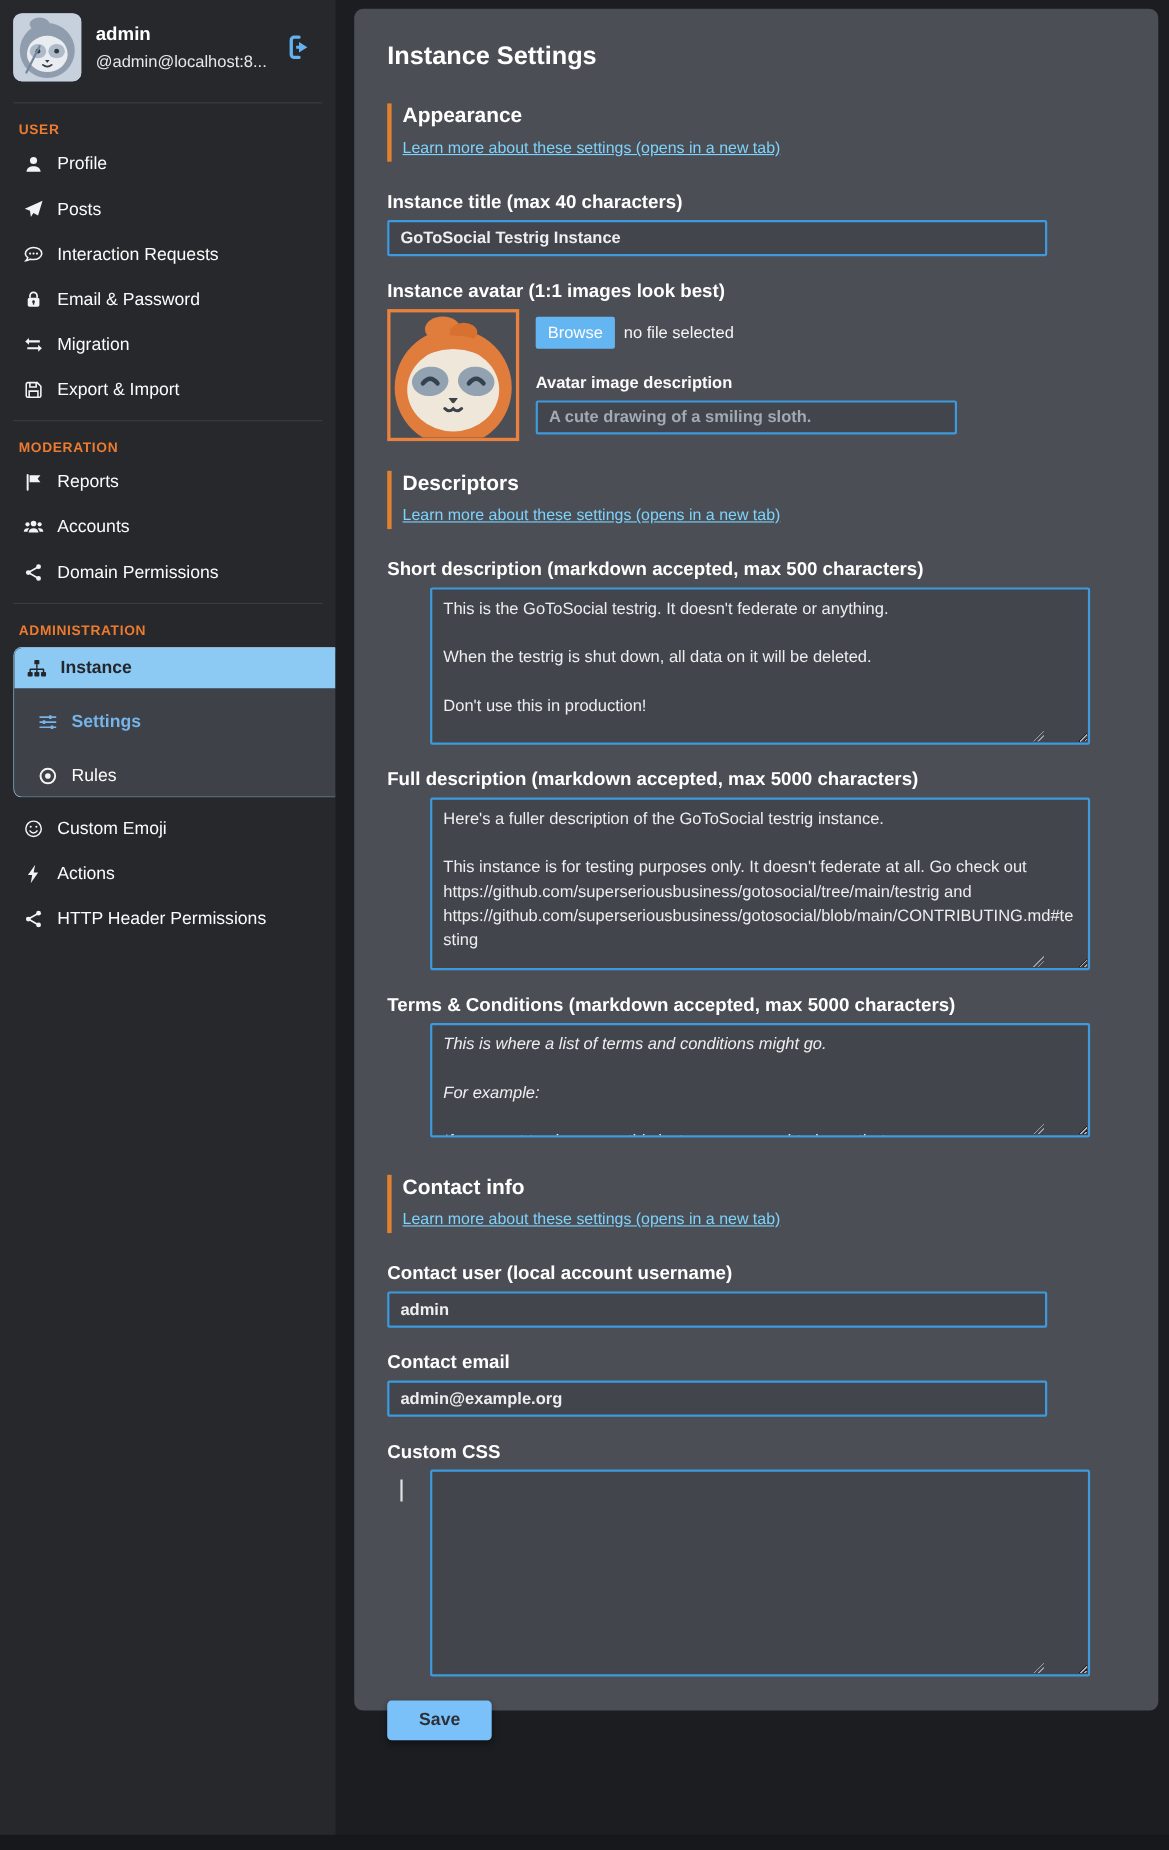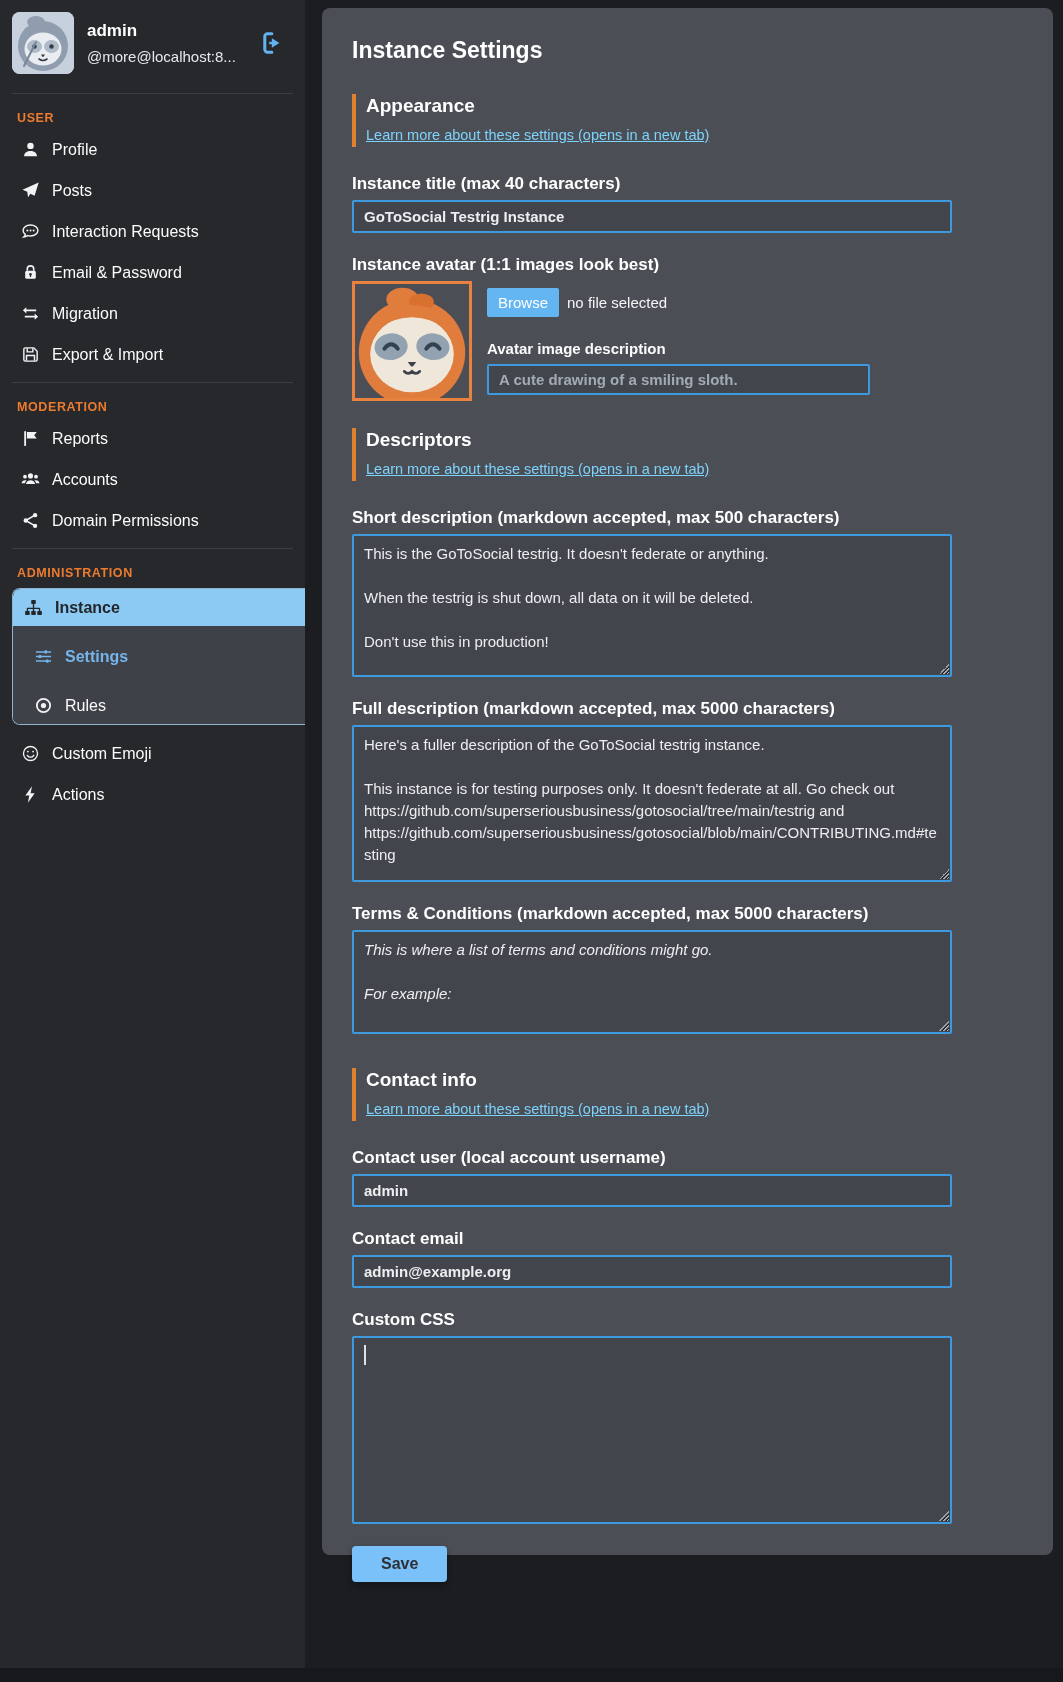--- a/index.html
+++ b/index.html
@@ -72,21 +72,21 @@
   .field { margin-bottom:22px; width:600px; }
   .field > label { display:block; font-weight:bold; font-size:17px; margin-bottom:6px; color:#ffffff; }
   .ti, .ta {
     width:100%; background:#43454c; border:2px solid #3e9ade; border-radius:2px;
     color:#eceef0; font-size:15px; font-family:"Liberation Sans", sans-serif;
     padding:5px 10px; outline:none;
   }
   .ti { height:33px;font-weight:bold; }
   .ti::placeholder, .ta::placeholder { color:#a2abb4; opacity:1; }
   .ta { line-height:22px; padding:7px 10px; resize:vertical; display:block;
-        overflow:hidden; overflow-wrap:break-word; word-break:break-word; }
+        overflow:hidden; overflow-wrap:break-word; word-break:break-word;margin-left:39px; }
   .ta-grip { position:relative; }
   .ta-grip::after {
     content:""; position:absolute; right:3px; bottom:3px; width:10px; height:10px;
     background:
       linear-gradient(135deg, transparent 50%, #9aa0a8 50%, #9aa0a8 57%, transparent 57%,
       transparent 71%, #9aa0a8 71%, #9aa0a8 78%, transparent 78%);
     pointer-events:none;
   }
 
   .avatar-row { display:flex; gap:15px; }
@@ -135,21 +135,21 @@
           <ellipse cx="39.5" cy="34.5" rx="7.5" ry="6.5" fill="#aebac8"></ellipse>
           <circle cx="22.5" cy="34.5" r="2.2" fill="#2f3a45"></circle>
           <circle cx="39.5" cy="34.5" r="2.2" fill="#2f3a45"></circle>
           <path d="M29 42.5h4l-1.5 2.2q-.5.7-1 0z" fill="#2f3a45"></path>
           <path d="M27 47q4 3 8 0" stroke="#2f3a45" stroke-width="1.6" fill="none" stroke-linecap="round"></path>
           <path d="M12 54 L24 30" stroke="#77879a" stroke-width="2" stroke-linecap="round"></path>
         </svg>
       </div>
       <div class="user-meta">
         <div class="user-name">admin</div>
-        <div class="user-handle">@more@localhost:8...</div>
+        <div class="user-handle">@admin@localhost:8...</div>
       </div>
       <div class="logout-btn">
         <svg viewBox="0 0 24 24">
           <path d="M10 3.5H6A2.5 2.5 0 0 0 3.5 6v12A2.5 2.5 0 0 0 6 20.5h4" fill="none" stroke="currentColor" stroke-width="2.8" stroke-linecap="round"></path>
           <path d="M10 7.6v3.2H7.6v2.4H10v3.2l7-4.4z" fill="currentColor"></path>
         </svg>
       </div>
     </div>
     <hr class="sb-divider">
 
@@ -302,20 +302,31 @@
         </span>
       <span>Custom Emoji</span>
     </div>
     <div class="sb-item">
       <span class="ic">
           <svg viewBox="0 0 20 20">
             <path d="M11.6 1.2 4.6 11h4.1l-1.4 7.8 7.1-10.2h-4.3z" fill="currentColor"></path>
           </svg>
         </span>
       <span>Actions</span>
+    </div>
+    <div class="sb-item">
+      <span class="ic">
+          <svg viewBox="0 0 20 20">
+            <path d="M5 10l9.8-5.6M5 10l9.8 5.6" stroke="currentColor" stroke-width="1.6" fill="none"></path>
+            <circle cx="14.8" cy="4.4" r="2.3" fill="currentColor"></circle>
+            <circle cx="5" cy="10" r="2.3" fill="currentColor"></circle>
+            <circle cx="14.8" cy="15.6" r="2.3" fill="currentColor"></circle>
+          </svg>
+        </span>
+      <span>HTTP Header Permissions</span>
     </div>
   </nav>
 
   <main class="panel">
     <h1 class="page-title">Instance Settings</h1>
 
     
     <div class="section-docs">
       <h2>Appearance</h2>
       <a class="learn-link">Learn more about these settings (opens in a new tab)</a>

